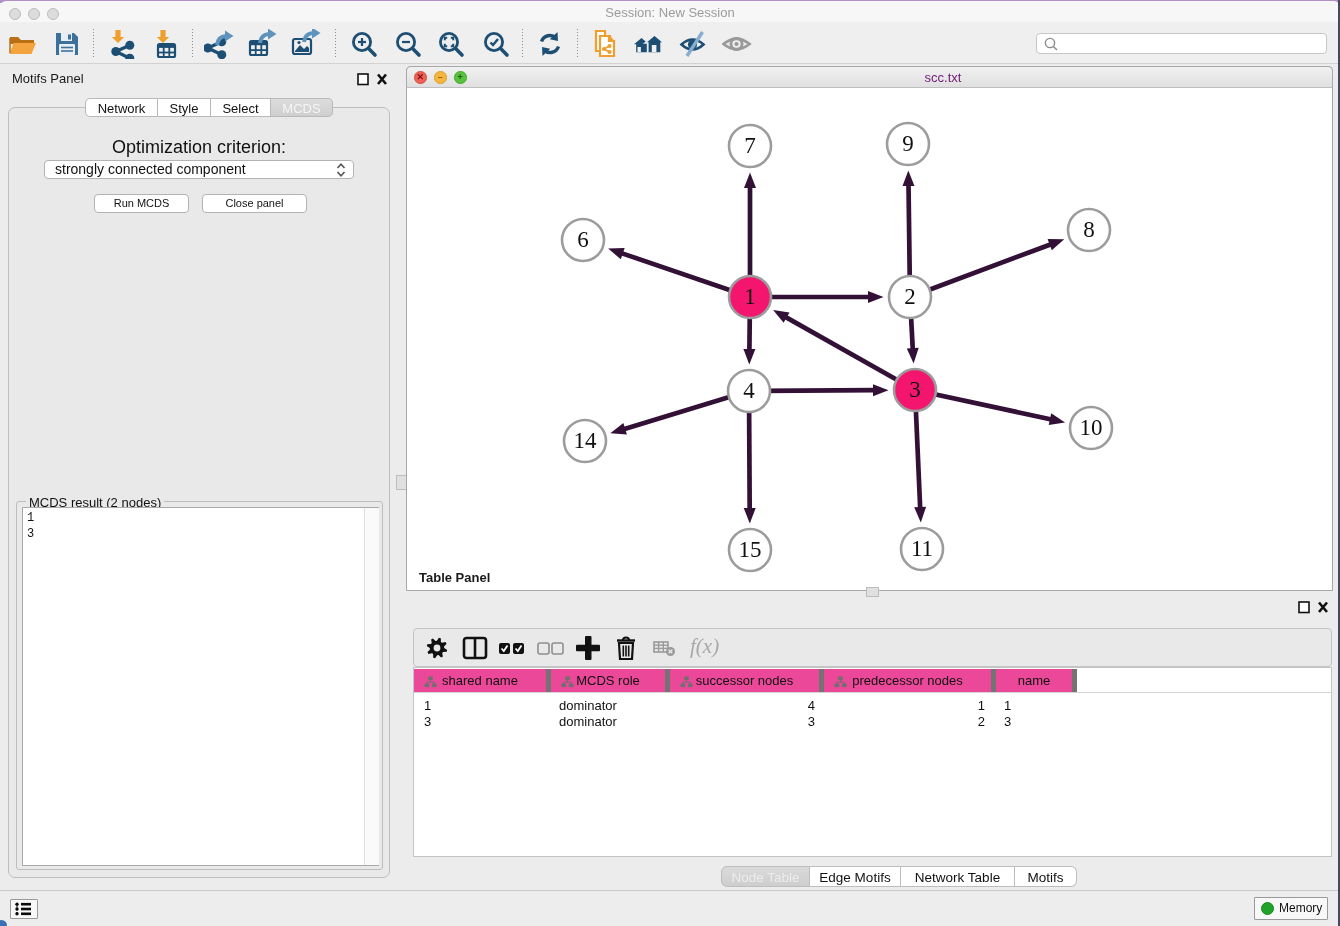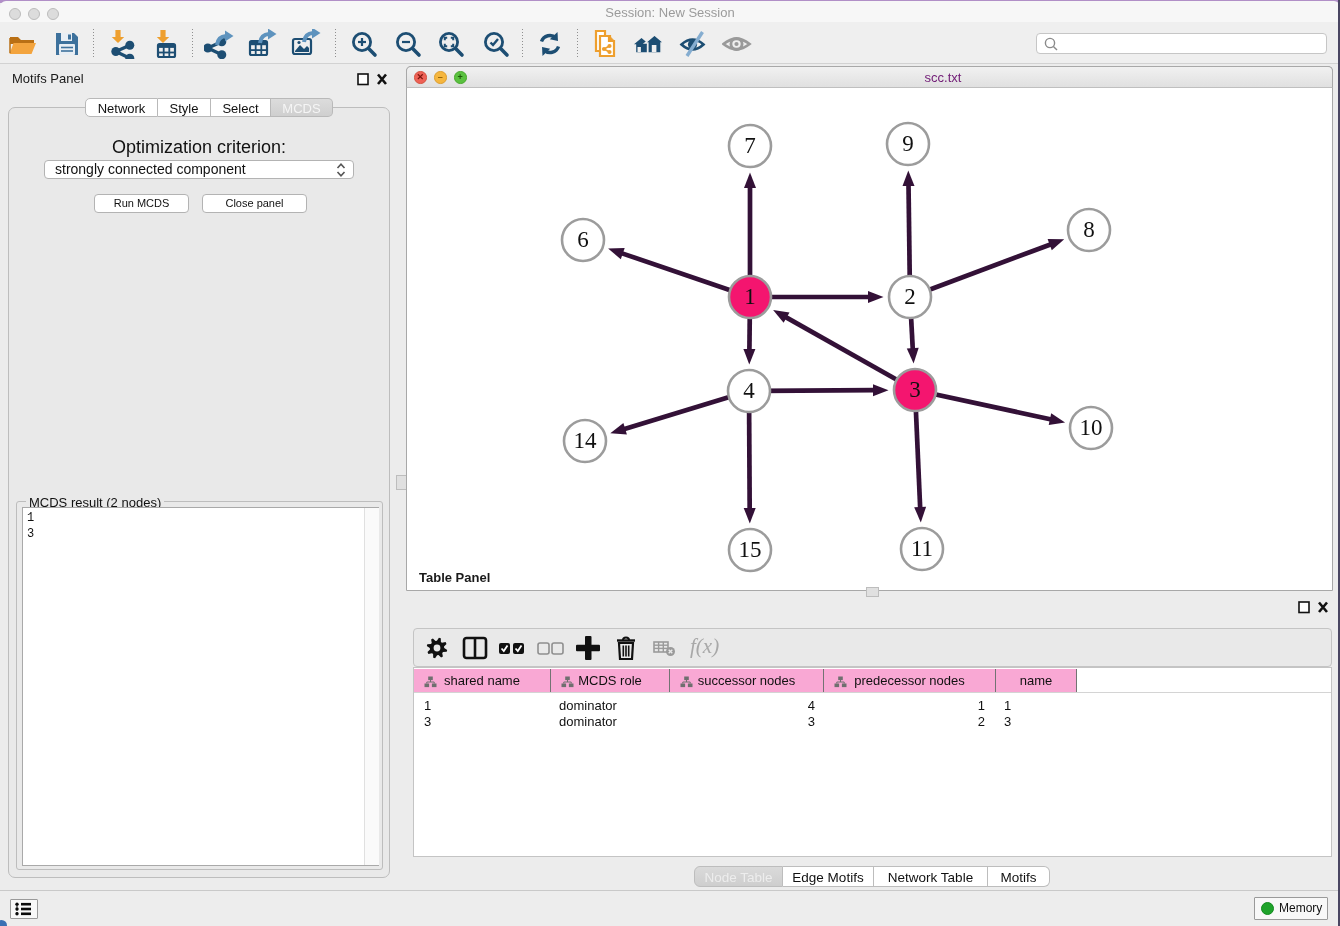--- a/index.html
+++ b/index.html
@@ -61,31 +61,31 @@
   #nettitle .tl{width:12.5px;height:12.5px;top:4px;box-sizing:border-box;
     font-size:9px;line-height:11px;text-align:center;font-weight:bold;}
   #nettitletext{left:406px;top:70px;width:1074px;text-align:center;
     font-size:13px;color:#701a75;}
   
   #tp-title{left:419px;top:570px;font-size:13px;color:#1a1a1a;font-weight:bold;}
   #tp-toolbar{left:413px;top:628px;width:919px;height:39px;background:#e9e9e9;
     border:1px solid #c4c4c4;border-radius:4px;box-sizing:border-box;}
   #tp-table{left:413px;top:667px;width:919px;height:190px;background:#fff;
     border:1px solid #c4c4c4;box-sizing:border-box;}
-  .th{position:absolute;top:669px;height:24px;background:#f9a8d4;
-    border-right:1px solid #737373;box-sizing:border-box;font-size:13px;color:#111;
+  .th{position:absolute;top:669px;height:24px;background:#ec4899;
+    border-right:5px solid #737373;box-sizing:border-box;font-size:13px;color:#111;
     text-align:center;line-height:24px;}
   .th svg{position:absolute;left:10px;top:7px;}
   #th-underline{left:414px;top:692px;width:917px;height:1px;background:#d4d4d4;}
   .td{position:absolute;font-size:13px;color:#111;height:16px;line-height:16px;}
   
   #bt-tabs{left:694px;top:866px;height:21px;display:flex;font-size:13.5px;}
   .bttab{height:21px;line-height:21px;text-align:center;background:#fff;
     border:1px solid #bdbdbd;border-left:none;box-sizing:border-box;color:#111;}
-  .bttab:first-child{border-left:1px solid #bdbdbd;border-radius:6px 0 0 6px;}
+  .bttab:first-child{border-left:1px solid #bdbdbd;border-radius:6px 0 0 6px;margin-left:27px;}
   .bttab:last-child{border-radius:0 6px 6px 0;}
   .bttab.sel{background:linear-gradient(#dadada,#cecece);color:#ededed;}
   
   #statusbar{left:0;top:890px;width:1340px;height:36px;background:#ededed;
     border-top:1px solid #c9c9c9;}
   #listbtn{left:10px;top:899px;width:28px;height:20px;background:#f8f8f8;
     border:1px solid #9a9a9a;border-radius:1px;box-sizing:border-box;}
   #membtn{left:1254px;top:897px;width:74px;height:23px;background:#f8f8f8;
     border:1px solid #9a9a9a;border-radius:1px;box-sizing:border-box;
     font-size:12px;color:#111;line-height:21px;text-align:left;padding-left:24px;}

